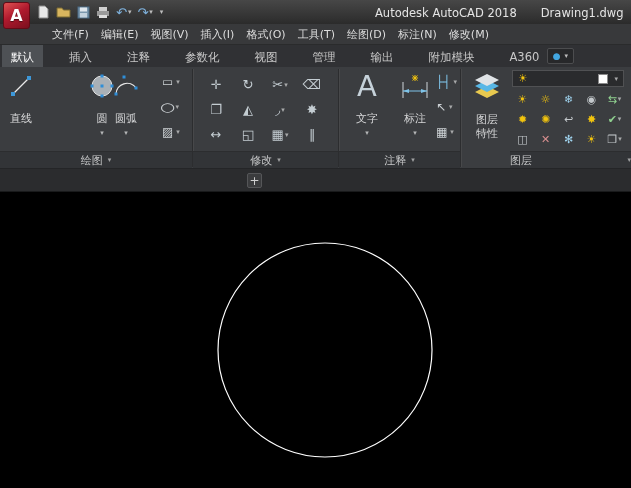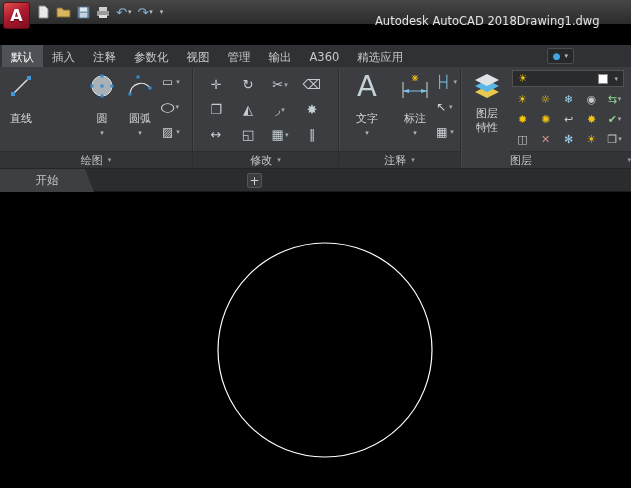--- a/index.html
+++ b/index.html
@@ -13,31 +13,31 @@
   .applogo { position:absolute; left:3px; top:2px; width:27px; height:27px; z-index:6;
              border-radius:3px; border:1px solid #640a16;
              background:linear-gradient(150deg,#e05252 0%,#b01a2e 45%,#7a0f1e 100%);
              color:#fff; font-weight:bold; font-size:16px;
              display:flex; align-items:center; justify-content:center;
              text-shadow:0 1px 1px rgba(0,0,0,.5); }
   .qat { position:absolute; left:37px; top:4px; height:16px; display:flex; align-items:center; gap:6px; }
   .qbtn { display:flex; align-items:center; height:16px; cursor:default; }
   .qcaret { font-size:7px; color:#bdbdbd; margin-left:1px; }
   .g-undo { color:#7fb2dd; font-size:13px; line-height:13px; }
-  .apptitle { position:absolute; left:375px; top:6px; display:flex; gap:0;
-              font-size:11.5px; color:#e4e4e4; white-space:nowrap;margin-top:8px; }
+  .apptitle { position:absolute; left:375px; top:6px; display:flex; gap:24px;
+              font-size:11.5px; color:#e4e4e4; white-space:nowrap; }
 
   
   .menubar { position:absolute; left:0; right:0; top:24px; height:21px; background:#38393b;
              display:flex; align-items:center; padding-left:46px; border-bottom:1px solid #2a2b2c; }
   .mitem { font-size:11px; color:#dddddd; padding:2px 6px; white-space:nowrap; }
 
   
   .tabrow { position:absolute; left:0; right:0; top:45px; height:22px; background:#303134;
-            display:flex; align-items:stretch; padding-left:2px; }
+            display:flex; align-items:stretch; padding-left:2px;gap:17px; }
   .rtab { font-size:11.5px; color:#c8c8c8; padding:5px 9px 0; white-space:nowrap; }
   .rtab.active { background:#4e5155; color:#ffffff; }
   .tabrow-extra { position:absolute; right:57px; top:3px; height:16px; display:flex;
                   align-items:center; gap:4px; background:#27282a; border:1px solid #4c4d4f;
                   border-radius:2px; padding:0 5px; }
   .bluedot { color:#42a6e0; font-size:9px; line-height:9px; }
   .xcaret { font-size:7px; color:#bdbdbd; }
 
   
   .ribbon { position:absolute; left:0; right:0; top:67px; height:101px; background:#3b3d40; }
@@ -70,21 +70,21 @@
   .ldrop { position:absolute; left:512px; top:3px; width:112px; height:17px;
            background:#2a2b2d; border:1px solid #505153; display:flex; align-items:center;
            padding:0 5px; gap:6px; }
   .swatch { width:10px; height:10px; background:#ffffff; border:1px solid #8a8a8a; margin-left:auto; }
   .bulb { color:#f2c40e; font-size:11px; line-height:11px; }
   .lgrid { position:absolute; left:511px; top:22px; display:grid;
            grid-template-columns:repeat(5,23px); grid-auto-rows:20px; }
   .lcell { display:flex; align-items:center; justify-content:center; gap:1px; font-size:11px; }
   .c-yellow { color:#f2c40e; } .c-blue { color:#9fd3ee; } .c-green { color:#8fd08f; }
   .c-gray { color:#c3c8cb; } .c-red { color:#d98f8f; }
-  .lplabel { margin-top:5px; width:26px; text-align:center; line-height:1.3; white-space:normal; }
+  .lplabel { margin-top:11px; width:26px; text-align:center; line-height:1.3; white-space:normal; }
 
   
   .filetabs { position:absolute; left:0; right:0; top:168px; height:24px; background:#2b2c2e;
               border-top:1px solid #242527; border-bottom:1px solid #191a1b; }
   .ftab-start { position:absolute; left:0; top:0; width:94px; height:23px; background:#3d3f41;
                 clip-path:polygon(0 0, calc(100% - 9px) 0, 100% 100%, 0 100%);
                 color:#c6c7c8; font-size:11.5px; display:flex; align-items:center;
                 justify-content:center; z-index:1; }
   .ftab-active { position:absolute; left:88px; top:0; width:150px; height:23px;
                  background:linear-gradient(#5f6163,#494b4d);
@@ -145,31 +145,42 @@
     <div class="apptitle">
       <span>Autodesk AutoCAD 2018</span>
       <span>Drawing1.dwg</span>
     </div>
   </div>
 
   <div class="applogo">
     <span>A</span>
   </div>
 
+  <div class="menubar">
+    <span class="mitem">文件(F)</span>
+    <span class="mitem">编辑(E)</span>
+    <span class="mitem">视图(V)</span>
+    <span class="mitem">插入(I)</span>
+    <span class="mitem">格式(O)</span>
+    <span class="mitem">工具(T)</span>
+    <span class="mitem">绘图(D)</span>
+    <span class="mitem">标注(N)</span>
+    <span class="mitem">修改(M)</span>
+  </div>
 
   <div class="tabrow">
     <span class="rtab active">默认</span>
     <span class="rtab">插入</span>
     <span class="rtab">注释</span>
     <span class="rtab">参数化</span>
     <span class="rtab">视图</span>
     <span class="rtab">管理</span>
     <span class="rtab">输出</span>
+    <span class="rtab">附加模块</span>
     <span class="rtab">A360</span>
-    <span class="rtab">精选应用</span>
     <div class="tabrow-extra">
       <span class="bluedot">●</span>
       <span class="xcaret">▾</span>
     </div>
   </div>
 
   <div class="ribbon">
 
     <div class="bigtool" style="left:4px;width:34px;">
       <span class="ticon">
@@ -191,21 +202,21 @@
             <rect x="22.5" y="12.5" width="3" height="3" fill="#2f8ed8"></rect>
             <rect x="12.5" y="22.5" width="3" height="3" fill="#2f8ed8"></rect>
             <rect x="2.5" y="12.5" width="3" height="3" fill="#2f8ed8"></rect>
             <rect x="12.5" y="12.5" width="3" height="3" fill="#2f8ed8"></rect>
           </svg>
       </span>
       <span class="tlabel">圆</span>
       <span class="bcaret">▾</span>
     </div>
 
-    <div class="bigtool" style="left:122px;width:36px;">
+    <div class="bigtool" style="left:108px;width:36px;">
       <span class="ticon">
         <svg width="28" height="28" viewBox="0 0 28 28">
             <path d="M4 22 A 11 11 0 0 1 24 16" fill="none" stroke="#e9e9e9" stroke-width="1.3"></path>
             <rect x="2.5" y="20.5" width="3" height="3" fill="#2f8ed8"></rect>
             <rect x="22.5" y="14.5" width="3" height="3" fill="#2f8ed8"></rect>
             <rect x="10.5" y="3.5" width="3" height="3" fill="#2f8ed8"></rect>
           </svg>
       </span>
       <span class="tlabel">圆弧</span>
       <span class="bcaret">▾</span>
@@ -392,23 +403,20 @@
       <span>注释</span>
       <span class="pcaret">▾</span>
     </div>
     <div class="pstrip" style="left:510px;width:121px;justify-content:space-between;">
       <span>图层</span>
       <span class="pcaret">▾</span>
     </div>
   </div>
 
   <div class="filetabs">
-    <div class="ftab-start">
-      <span>开始</span>
-    </div>
     <div class="ftab-plus">
       <span>+</span>
     </div>
   </div>
 
   <div class="canvas">
     <svg width="631" height="296" viewBox="0 0 631 296">
       <circle fill="none" stroke-width="1.2" cx="325" cy="158" r="107" stroke="#ffffff"></circle>
     </svg>
   </div>

